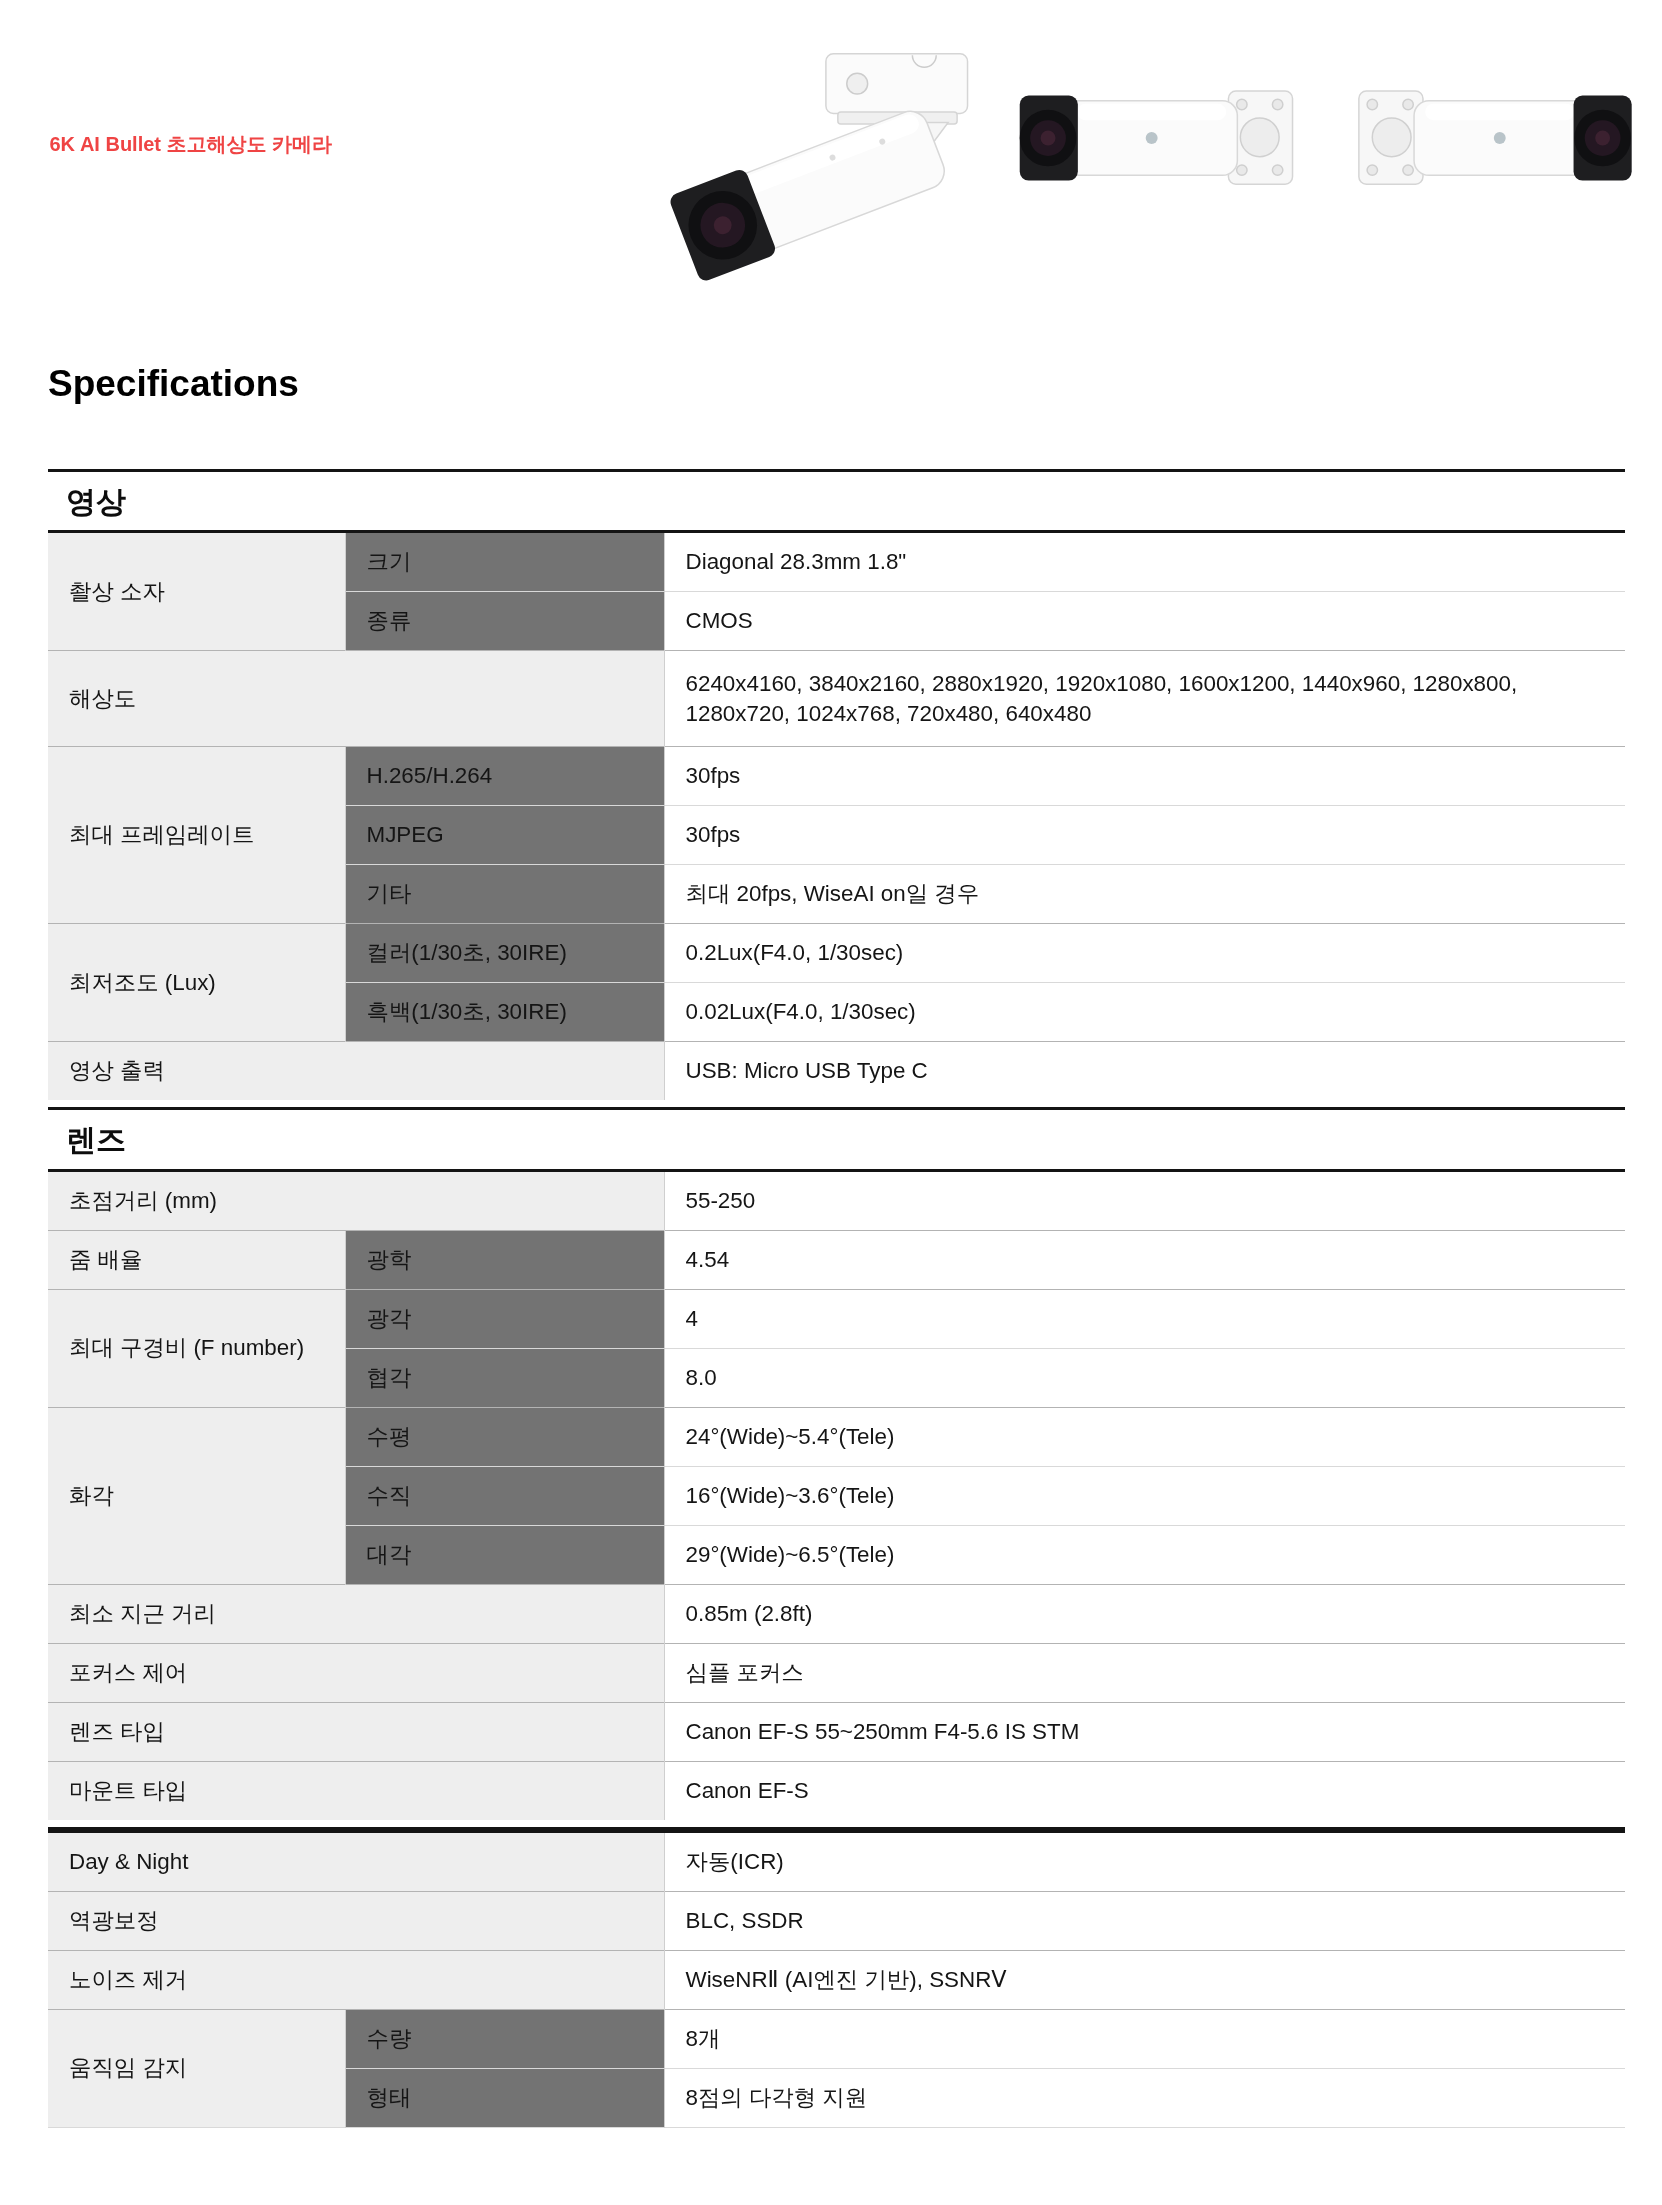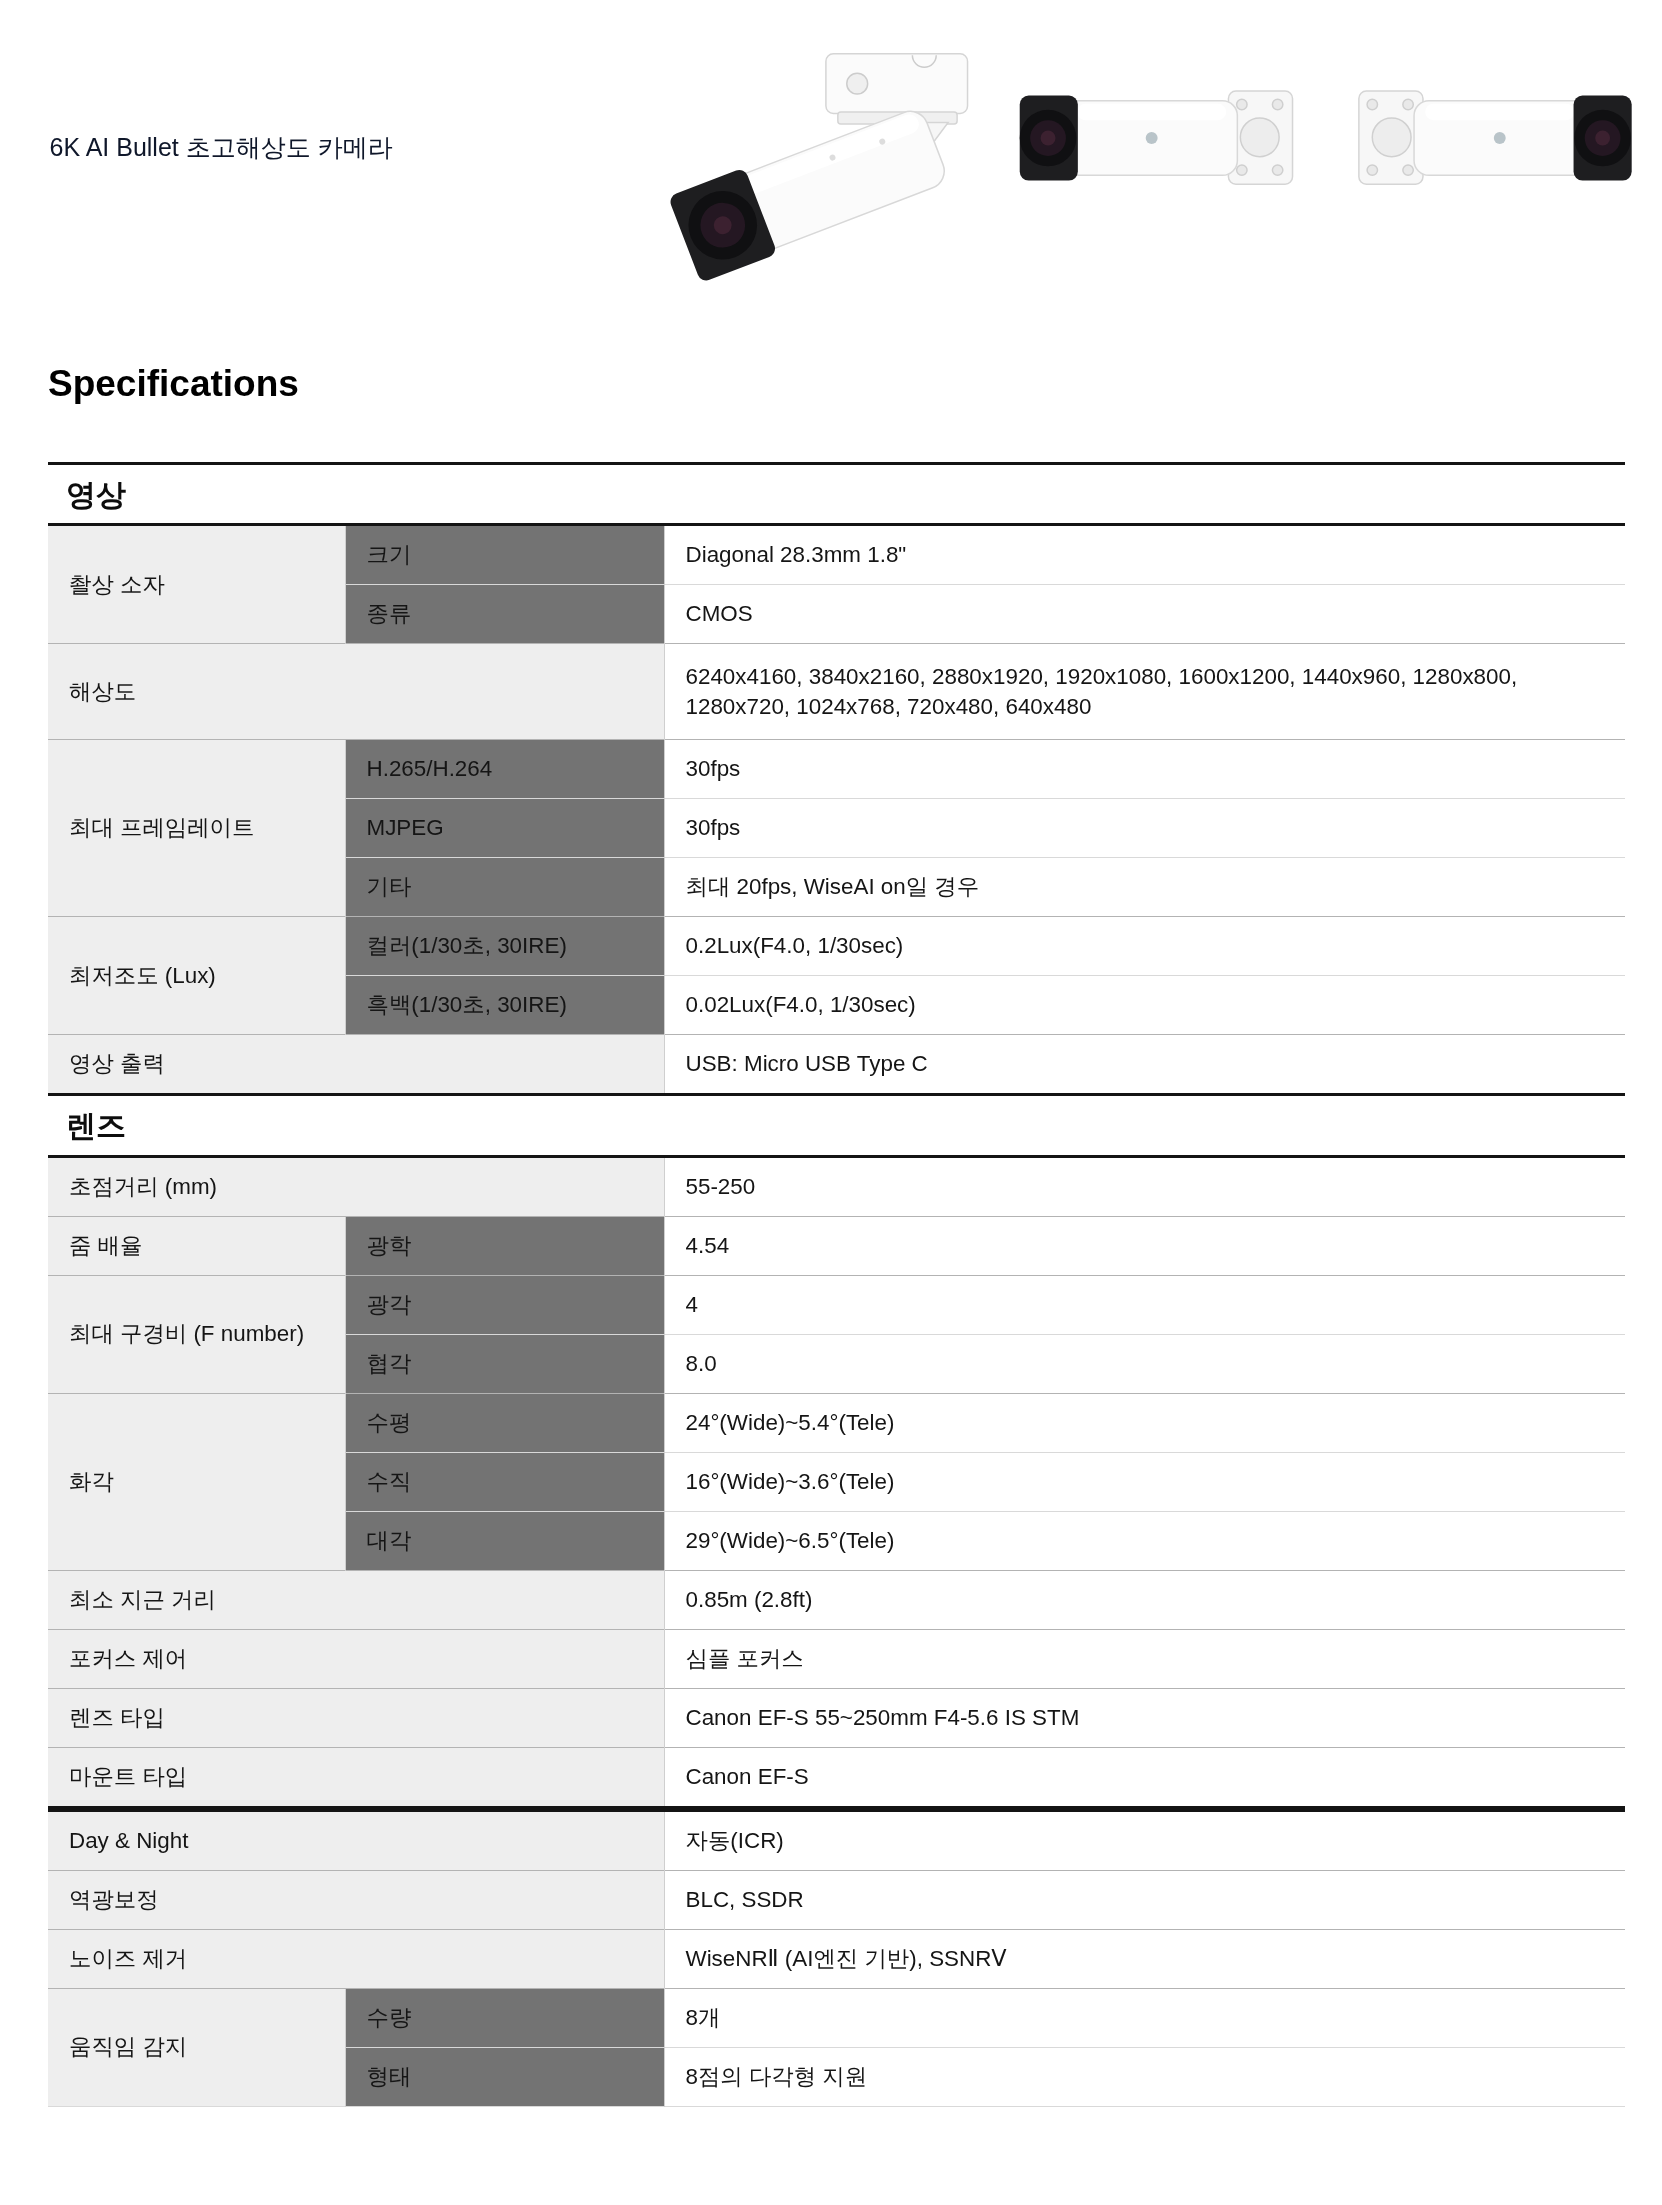--- a/index.html
+++ b/index.html
@@ -4,28 +4,28 @@
 <style>
   html,body{margin:0;padding:0;}
   body{
     width:1663px;height:2205px;position:relative;overflow:hidden;
     background:#ffffff;color:#121212;
     font-family:"Liberation Sans","DejaVu Sans",sans-serif;
   }
   
   .hdr{position:absolute;left:48px;top:119px;}
   .hdr h1{margin:0;font-size:51px;font-weight:700;letter-spacing:-0.7px;color:#000;}
-  .hdr .sub{margin:12px 0 0 1.5px;font-size:25px;font-weight:400;color:#0f172a;}
+  .hdr .sub{margin:12px 0 0 1.5px;font-size:20px;font-weight:700;color:#ef4444;}
   
   .product-images{position:absolute;left:0;top:0;width:1663px;height:373px;}
   
   .spec-h{position:absolute;left:48px;top:363px;margin:0;font-size:37px;font-weight:700;}
   
   .content{position:absolute;left:48px;top:462px;width:1577px;}
-  .sec{border-top:3px solid #141414;}
+  .sec{border-top:3px solid #141414;margin-top:7px;}
   .sec-title{font-size:30px;line-height:36px;font-weight:700;padding:12px 0 10.4px 18px;color:#0d0d0d;}
   table.spec{border-collapse:collapse;table-layout:fixed;width:1577px;border-top:3px solid #141414;}
   table.spec col.c1{width:297px;}
   table.spec col.c2{width:319px;}
   table.spec td{
     height:58px;padding:0 21px;font-size:22.4px;line-height:1.35;
     vertical-align:middle;color:#151515;
   }
   tr.tall td{height:95px;}
   td.lab{background:#eeeeee;font-weight:400;}

